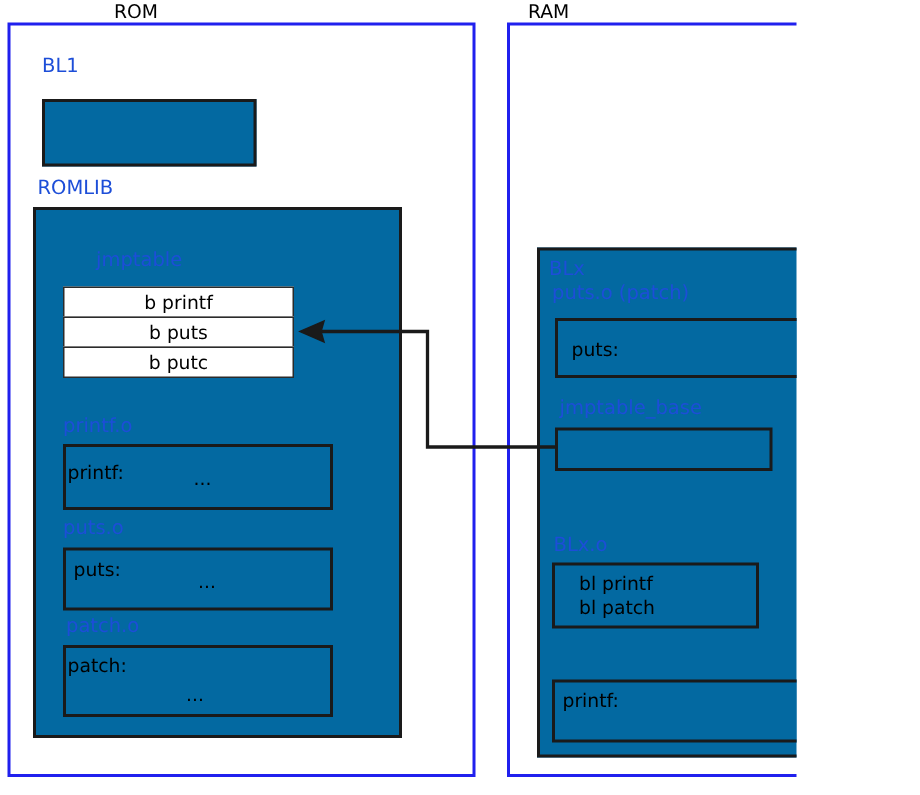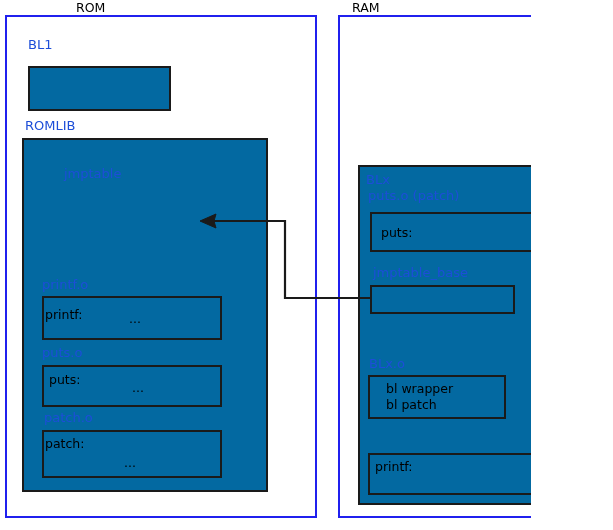--- a/index.html
+++ b/index.html
@@ -82,20 +82,29 @@
   <div class="label" style="left:28px; top:38px;">BL1</div>
   <div class="box" style="left:28px; top:66px; width:143px; height:45px;">
     <span class="celltext" style="left:6px; top:6px;"></span>
   </div>
 
   <div class="label" style="left:25px; top:119px;">ROMLIB</div>
   <div class="box" style="left:22px; top:138px; width:246px; height:354px;"></div>
 
   <div class="label" style="left:48px; top:167px;margin-left:16px;">jmptable</div>
 
+  <div class="box-thin" style="left:42px; top:191px; width:154px; height:21px;">
+    <span class="celltext row-centered" style="top:3px;">b printf</span>
+  </div>
+  <div class="box-thin" style="left:42px; top:211px; width:154px; height:21px;">
+    <span class="celltext row-centered" style="top:3px;">b puts</span>
+  </div>
+  <div class="box-thin" style="left:42px; top:231px; width:154px; height:21px;">
+    <span class="celltext row-centered" style="top:3px;">b putc</span>
+  </div>
 
   <div class="label" style="left:42px; top:278px;">printf.o</div>
   <div class="box" style="left:42px; top:296px; width:180px; height:44px;">
     <span class="celltext" style="left:1px; top:10px;">printf:</span>
     <span class="celltext" style="left:85px; top:14px;">...</span>
   </div>
 
   <div class="label" style="left:42px; top:346px;">puts.o</div>
   <div class="box" style="left:42px; top:365px; width:180px; height:42px;">
     <span class="celltext" style="left:5px; top:6px;">puts:</span>
@@ -119,21 +128,21 @@
     <span class="celltext" style="left:9px; top:12px;">puts:</span>
   </div>
 
   <div class="label" style="left:373px; top:266px;">jmptable_base</div>
   <div class="box" style="left:370px; top:285px; width:145px; height:29px;">
     <span class="celltext" style="left:6px; top:6px;"></span>
   </div>
 
   <div class="label" style="left:369px; top:357px;">BLx.o</div>
   <div class="box" style="left:368px; top:375px; width:138px; height:44px;">
-    <span class="celltext" style="left:16px; top:5px;">bl wrapper</span>
+    <span class="celltext" style="left:16px; top:5px;">bl printf</span>
     <span class="celltext" style="left:16px; top:21px;">bl patch</span>
   </div>
 
   <div class="box" style="left:368px; top:453px; width:177px; height:42px;">
     <span class="celltext" style="left:5px; top:5px;">printf:</span>
   </div>
 
   <svg class="connector" viewBox="0 0 613 530">
     <path d="M 370 298 L 285 298 L 285 221 L 209 221" fill="none" stroke="#1a1a1a" stroke-width="2.2" stroke-linejoin="miter" stroke-linecap="butt"></path>
     <polygon points="200,221 216,214 214,221 216,228" fill="#1a1a1a" stroke="#1a1a1a" stroke-width="1"></polygon>

